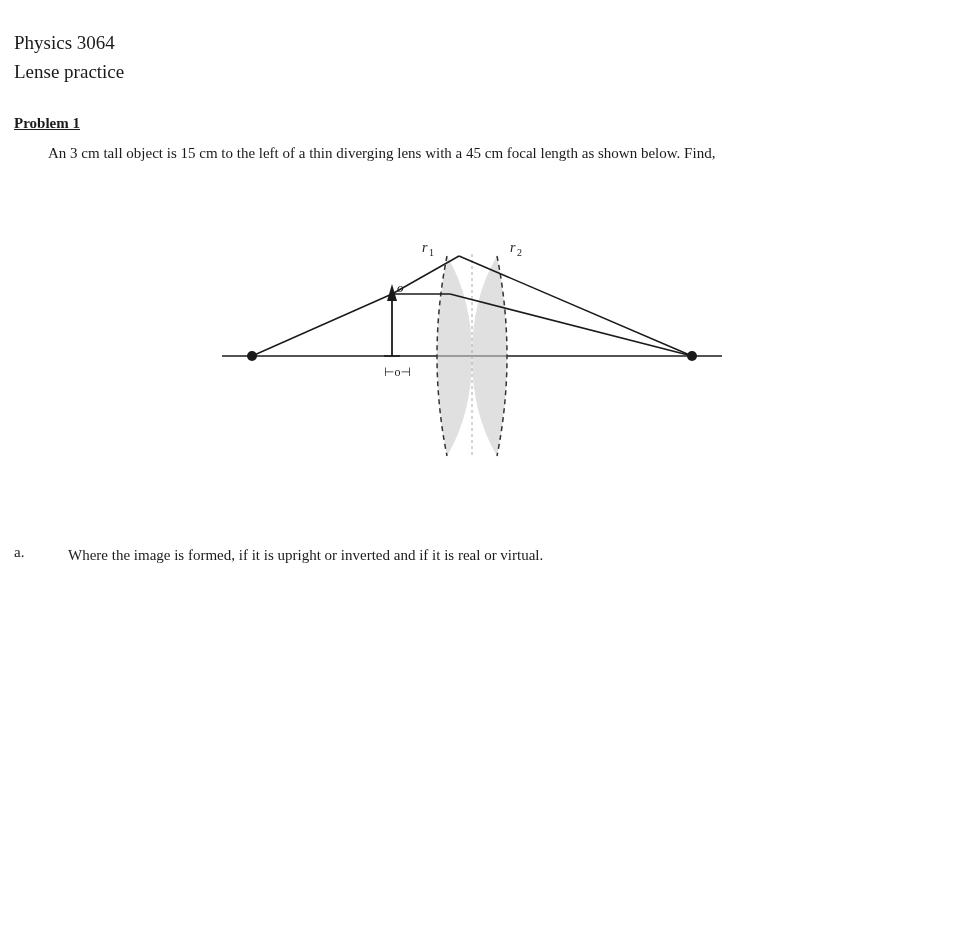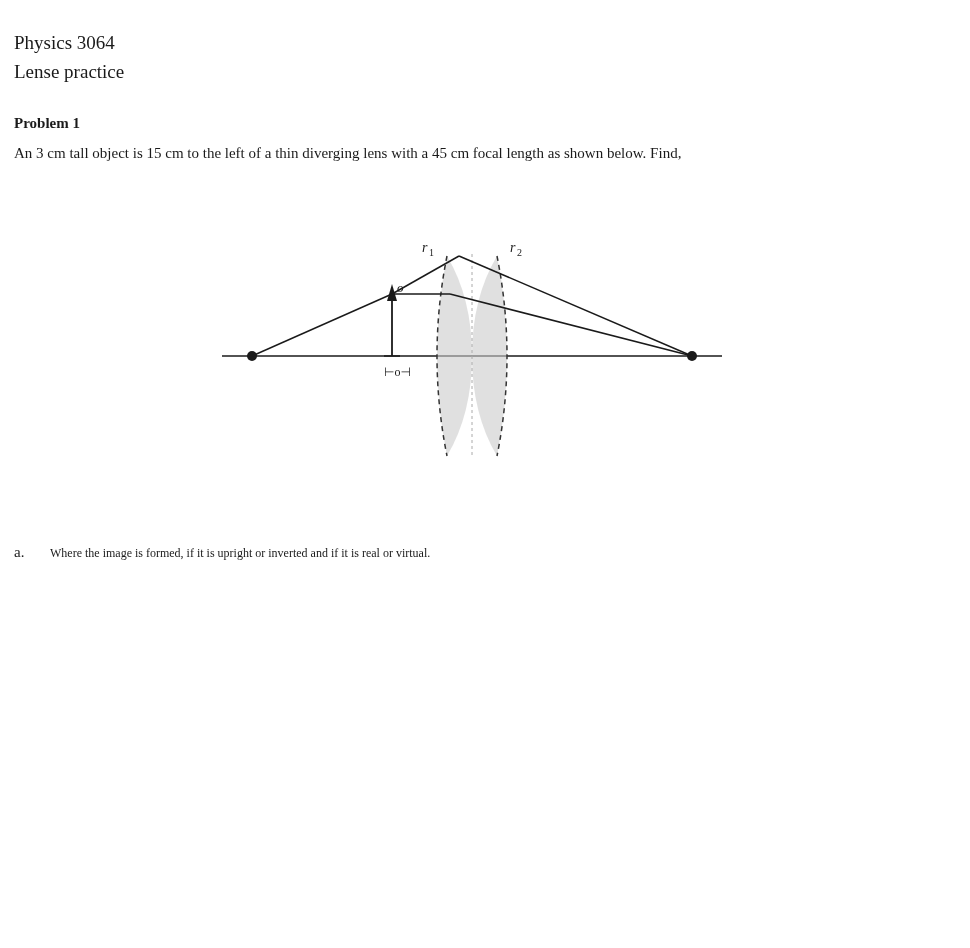--- a/index.html
+++ b/index.html
@@ -17,28 +17,30 @@
     }
     .header-line {
       line-height: 1.55;
       font-size: 19px;
     }
     .problem-section {
       margin-top: 22px;
     }
     .problem-title {
       font-weight: bold;
+      text-decoration: underline;
       font-size: 15px;
       margin-bottom: 10px;
     }
     .problem-text {
       font-size: 15px;
       line-height: 1.5;
       margin-bottom: 30px;
       max-width: 860px;
+      margin-left: 34px;
     }
     .diagram-container {
       display: flex;
       justify-content: center;
       align-items: center;
       margin: 10px 0 30px 0;
       width: 100%;
     }
     .diagram-svg {
       display: block;
@@ -48,22 +50,23 @@
       font-size: 15px;
       display: flex;
       flex-direction: row;
       align-items: flex-start;
     }
     .answer-label {
       min-width: 36px;
       font-size: 15px;
     }
     .answer-text {
-      font-size: 12px;
+      font-size: 15px;
       line-height: 1.5;
+      margin-left: 18px;
     }
   </style>
 </head>
 <body>
 
 <div class="header-section">
   <div class="header-line">Physics 3064</div>
   <div class="header-line">Lense practice</div>
 </div>
 

